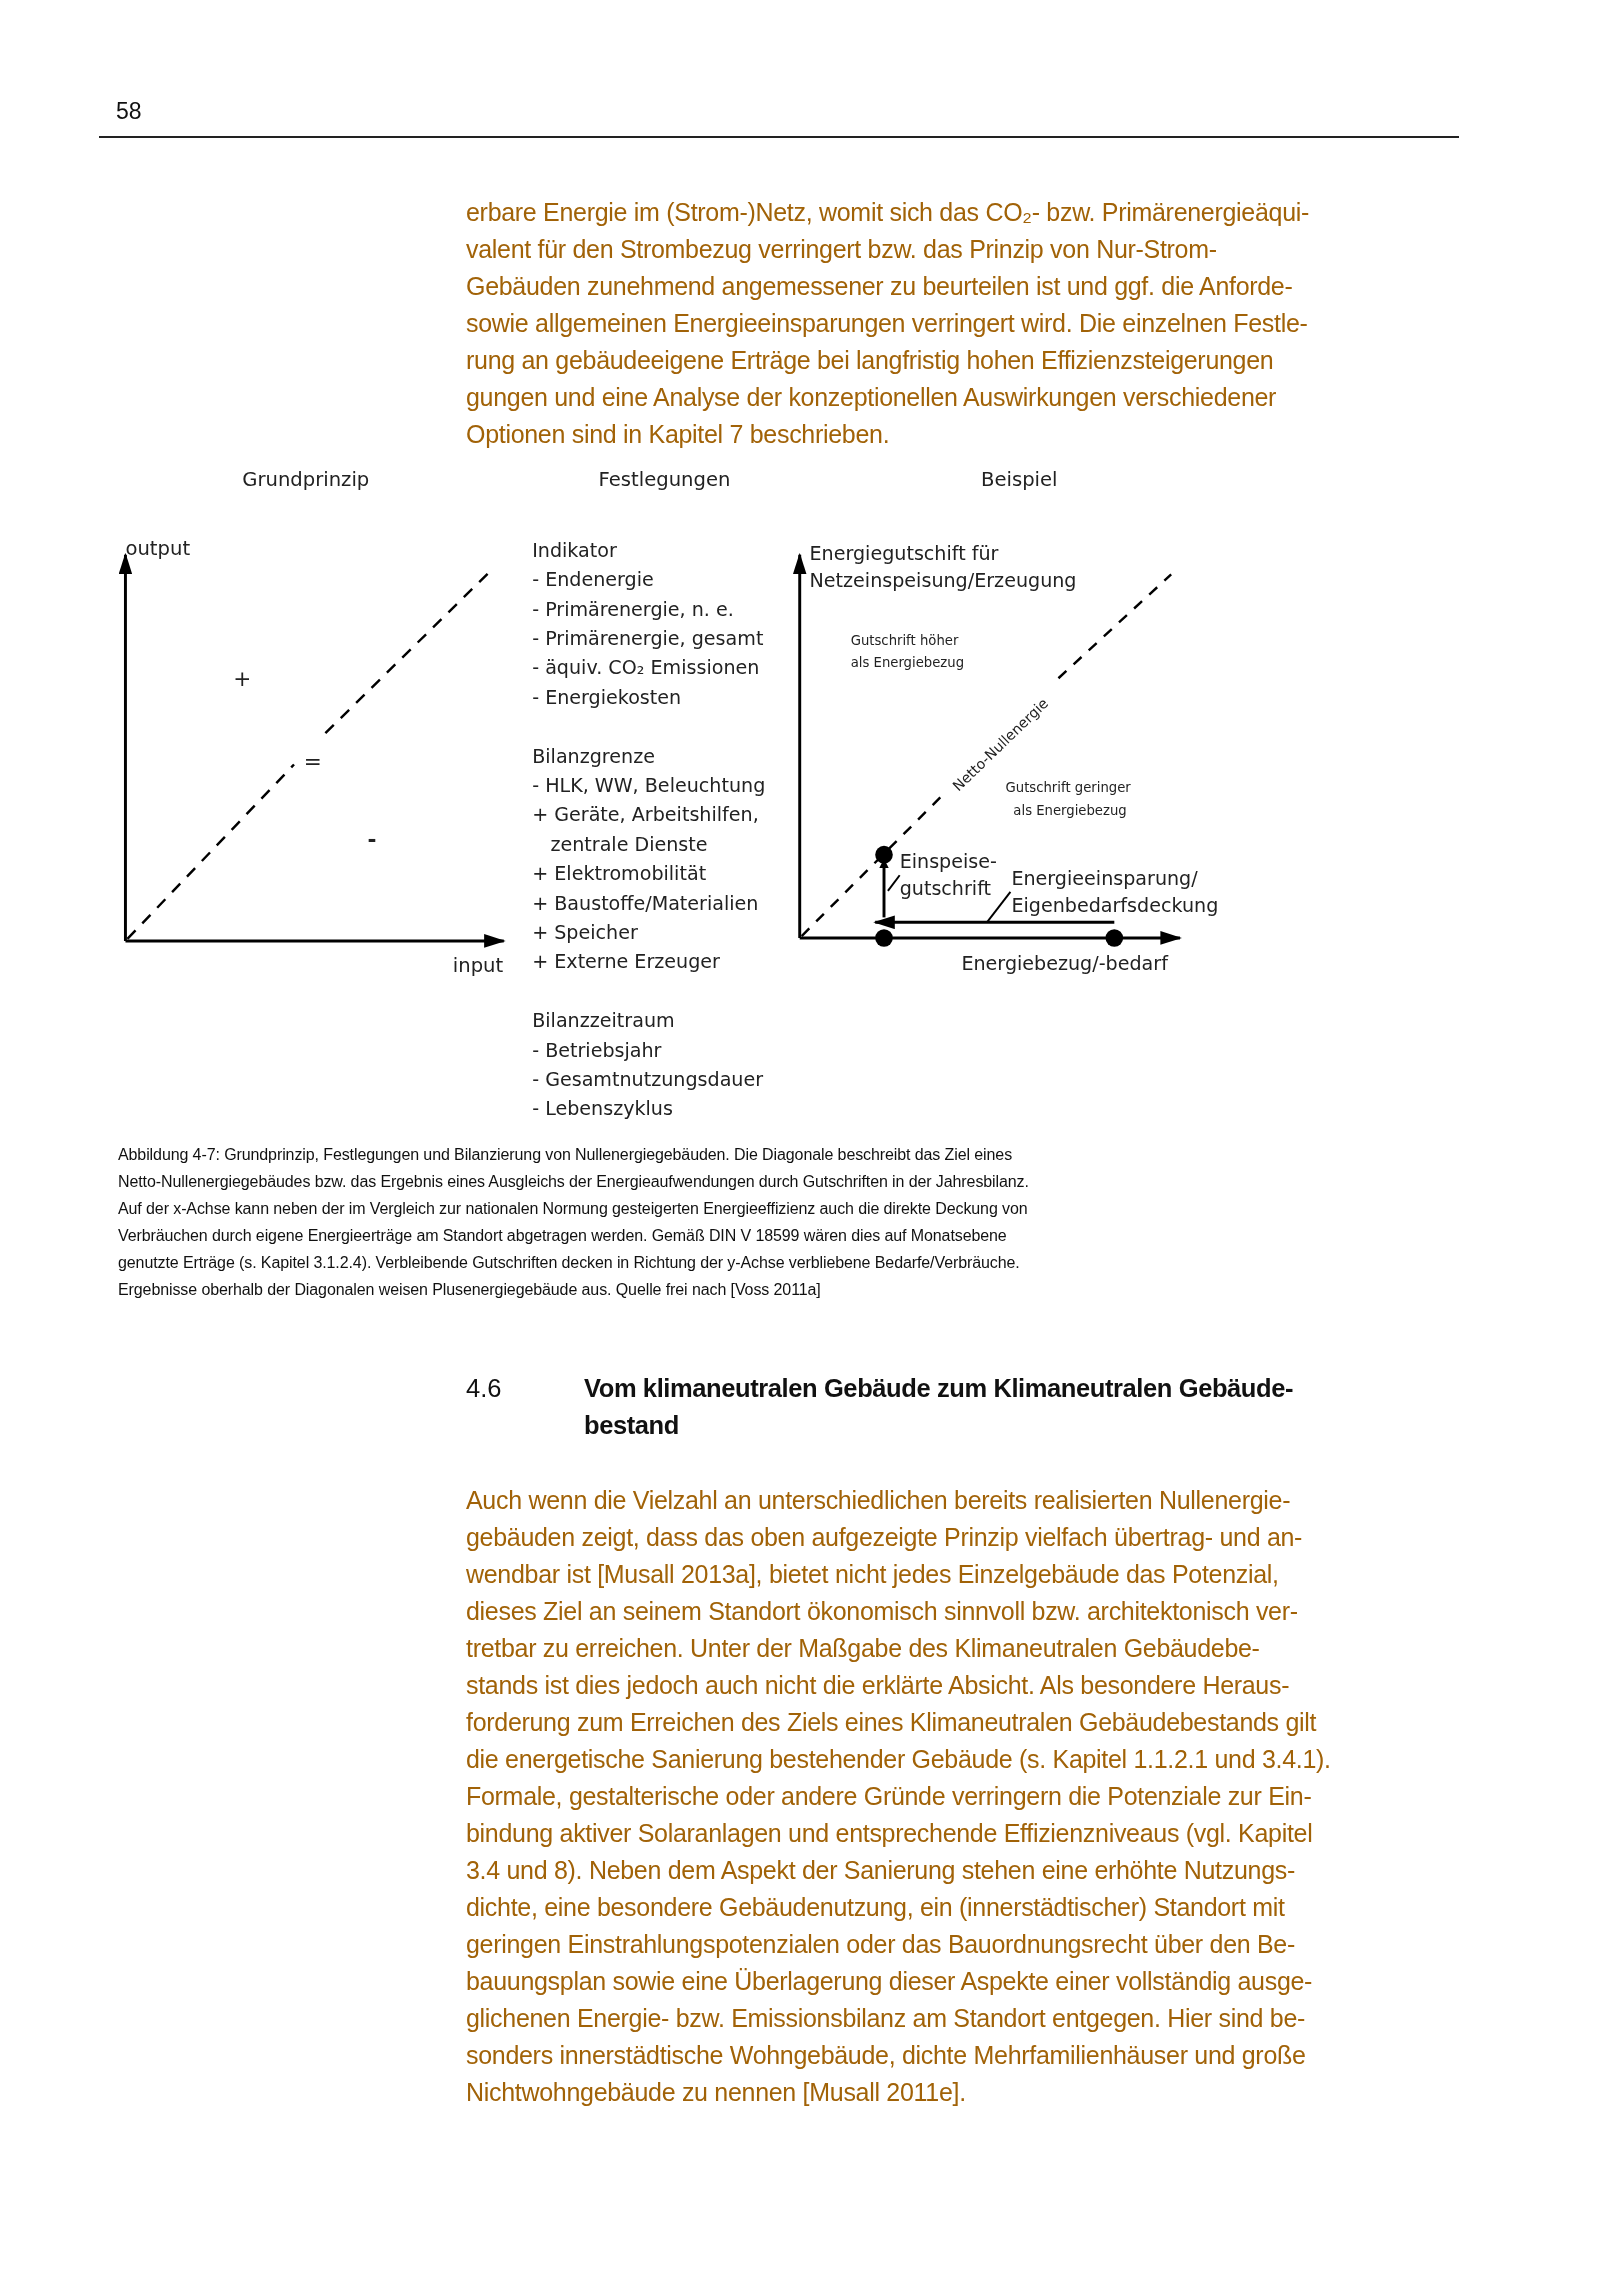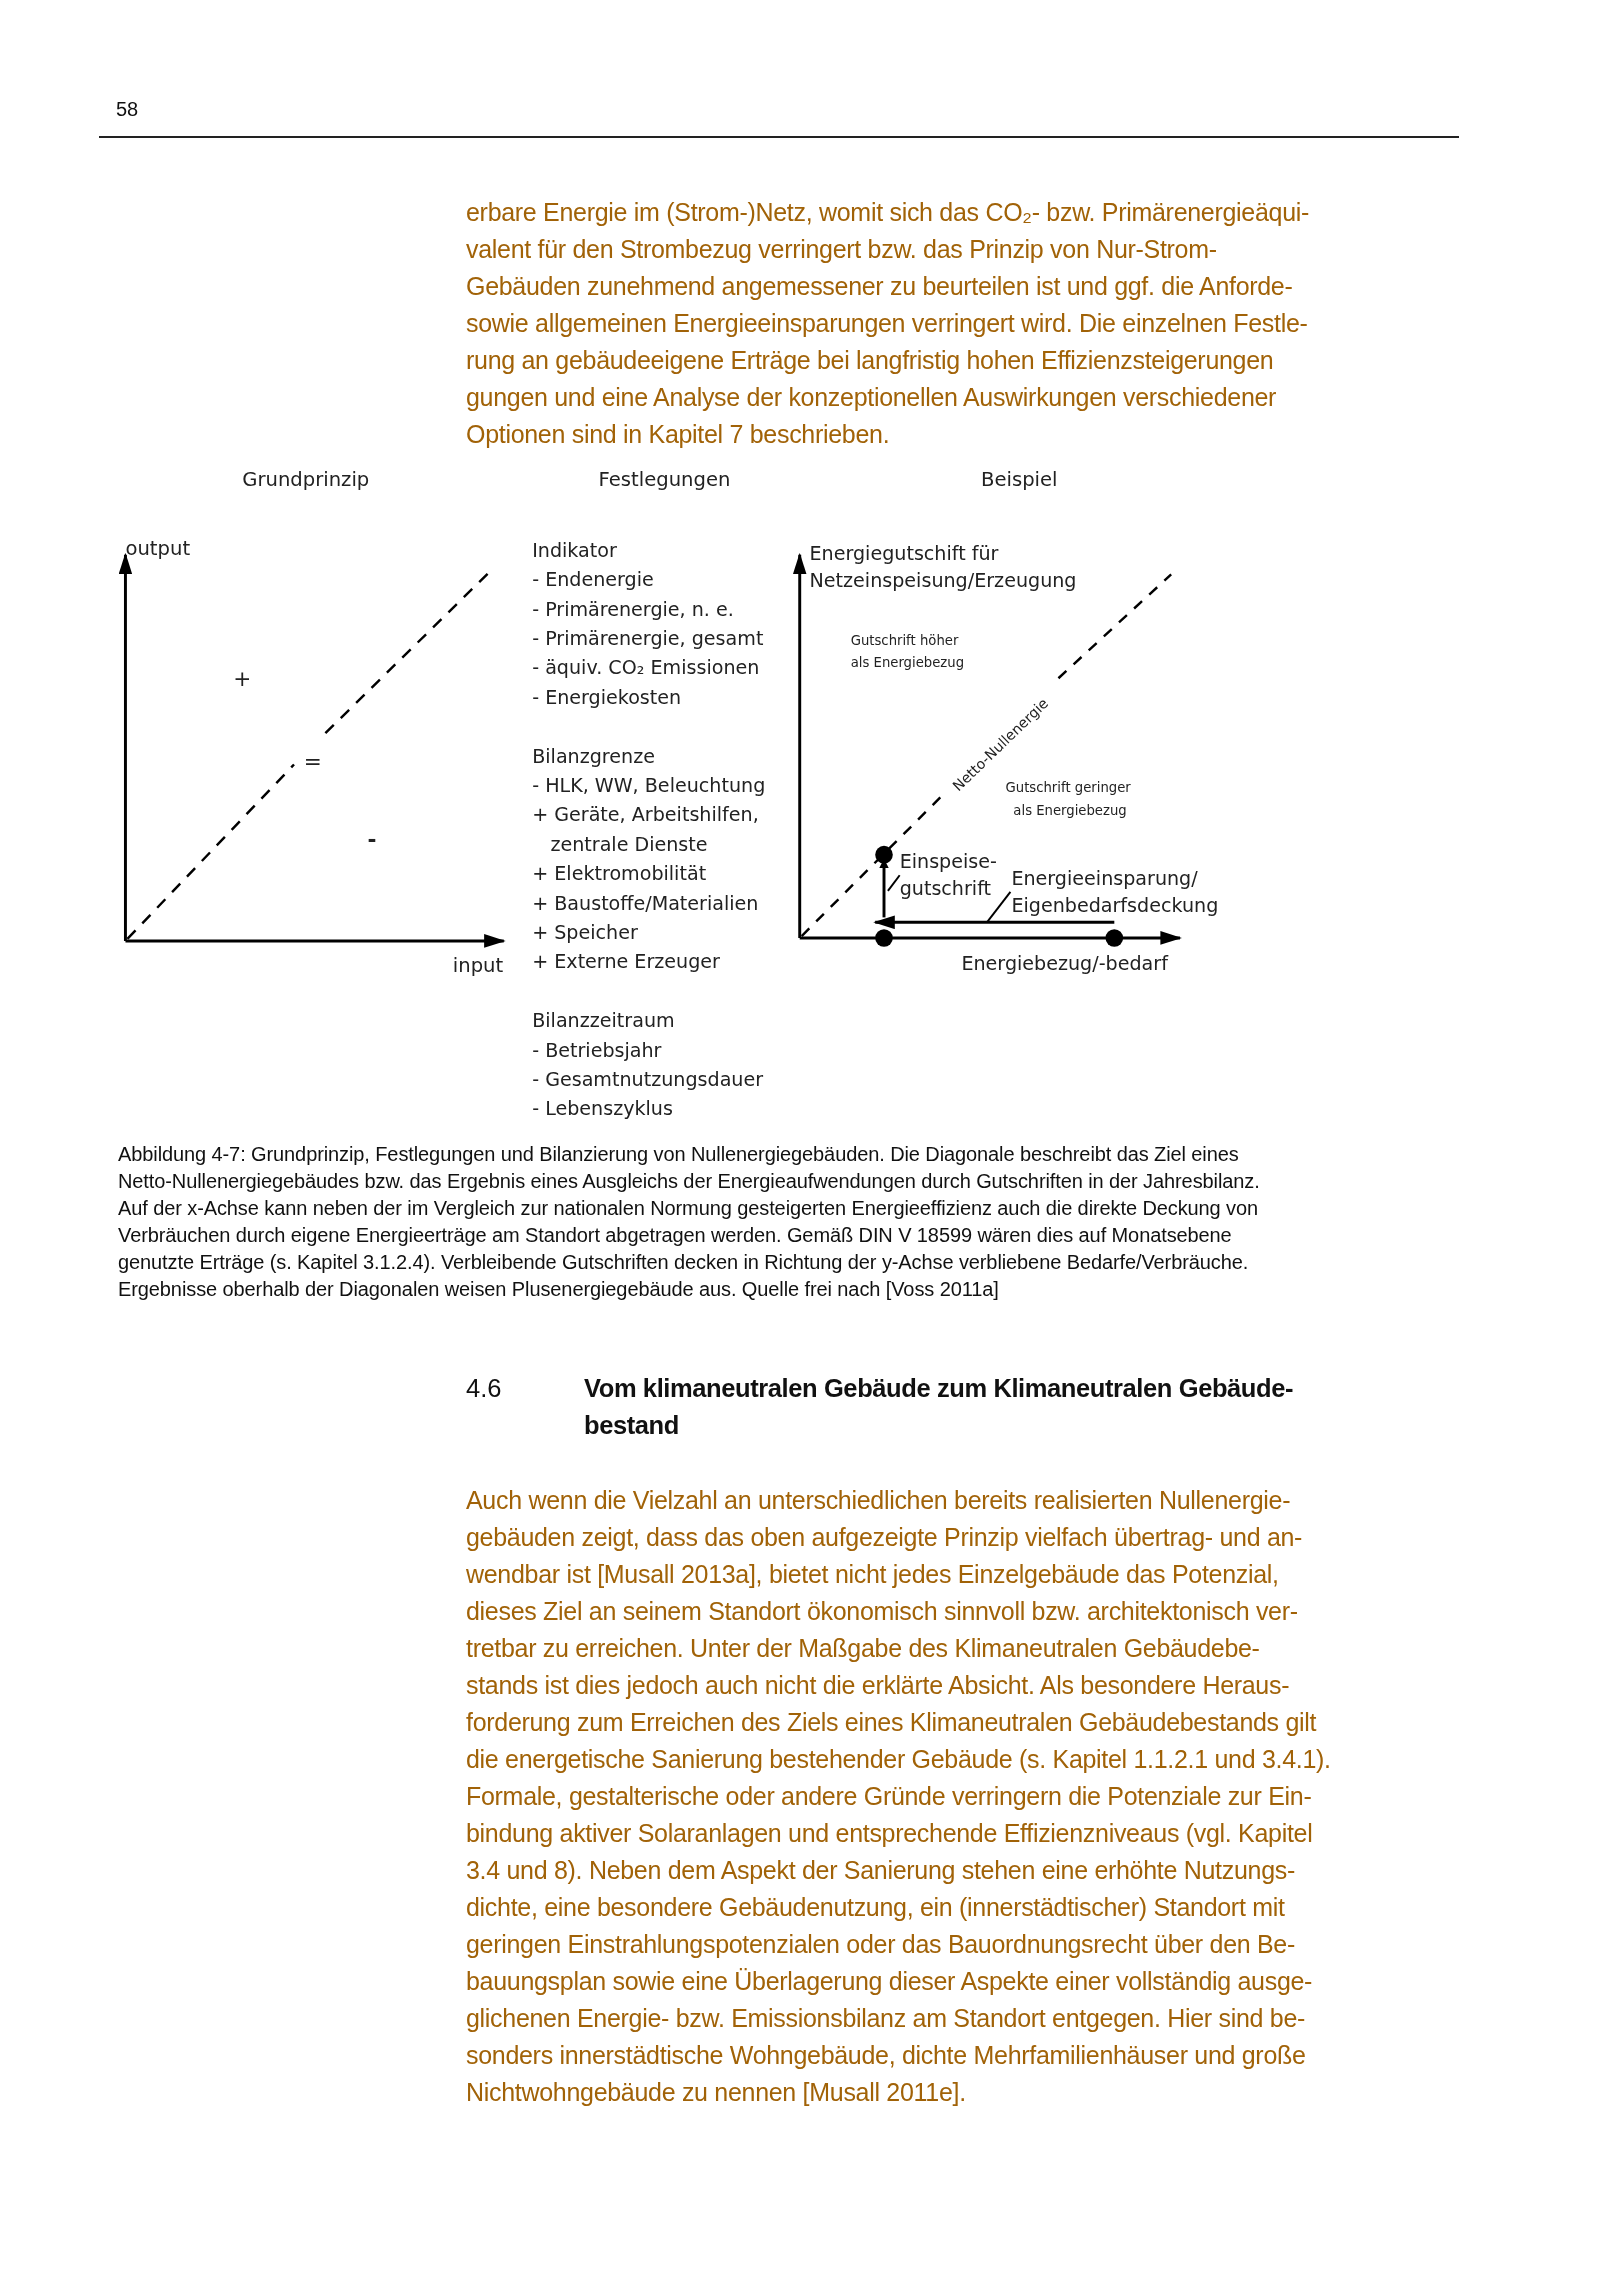--- a/index.html
+++ b/index.html
@@ -1,20 +1,20 @@
 <!DOCTYPE html>
 <html><head>
 <meta charset="utf-8">
 <style>
   html, body { margin: 0; padding: 0; background: #ffffff; }
   body {
     width: 1621px; height: 2293px; position: relative; overflow: hidden;
     font-family: "Liberation Sans", sans-serif; color: #111;
   }
-  .page-number { position: absolute; left: 116px; top: 98px; font-size: 20px; }
+  .page-number { position: absolute; left: 116px; top: 98px; font-size: 23px; }
   .header-rule { position: absolute; left: 99px; top: 136px; width: 1360px; height: 0; border-top: 2px solid #222; }
 
   .body-text {
     position: absolute; left: 466px; width: 980px;
     font-size: 25px; line-height: 37px; letter-spacing: -0.3px; color: #a16207;
   }
   .body-text .line { display: block; white-space: nowrap; }
   #intro-text { top: 194px; }
   #section-text { top: 1482px; }
 
@@ -22,21 +22,21 @@
   .section-number { position: absolute; left: 0; top: 0; font-weight: normal; }
   .section-title { position: absolute; left: 118px; top: 0; width: 882px; white-space: nowrap; letter-spacing: -0.4px; }
   .section-title .line { display: block; }
 
   .figure { position: absolute; left: 0; top: 0; width: 1488px; height: 1137px; }
   .figure svg { position: absolute; left: 0; top: 0; }
   .fig-text { font-family: "DejaVu Sans", sans-serif; fill: #222; }
 
   .caption {
     position: absolute; left: 118px; top: 1141px; width: 1333px;
-    font-size: 20px; line-height: 27px; letter-spacing: -0.1px; color: #111;
+    font-size: 16px; line-height: 27px; letter-spacing: -0.1px; color: #111;
   }
   .caption .line { display: block; white-space: nowrap; }
 </style>
 </head>
 <body>
 
 <div class="page-number">58</div>
 <div class="header-rule"></div>
 
 <div class="body-text" id="intro-text">

